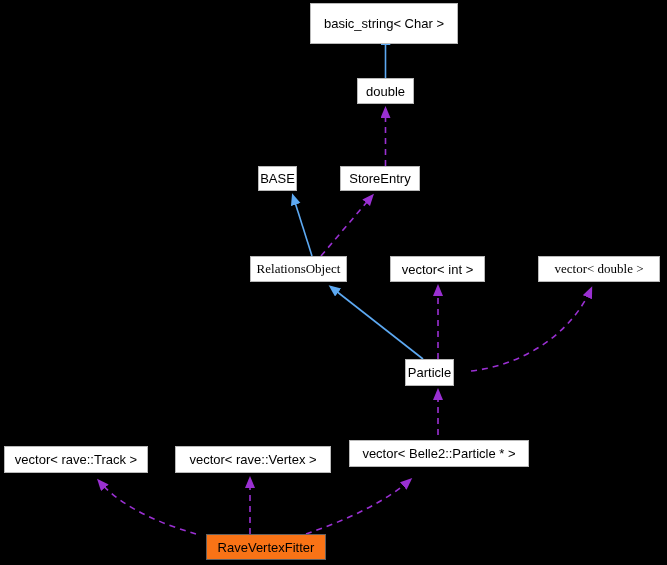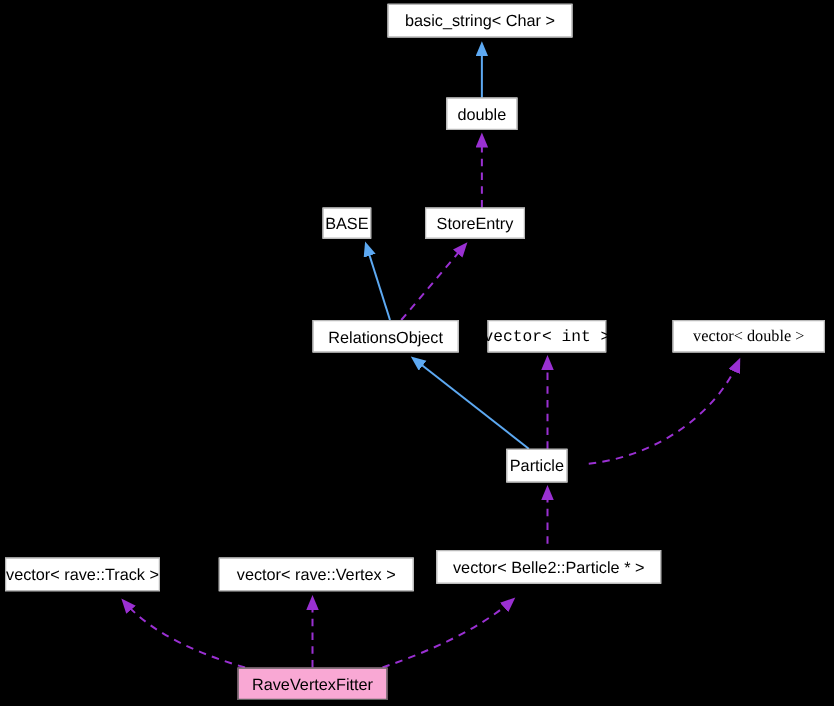--- a/index.html
+++ b/index.html
@@ -29,22 +29,23 @@
     border: 1.5px solid #b9b9b9;
     color: #000000;
     font-size: 13px;
     display: flex;
     align-items: center;
     justify-content: center;
     white-space: nowrap;
     cursor: pointer;
   }
   .node.highlight {
-    background: #f9a8d4;
+    background: #f97316;
     border-color: #606060;
+    margin-left: 16px;
   }
   path.edge-inheritance {
     fill: none;
     stroke-width: 1.6px;
   }
   path.edge-usage {
     fill: none;
     stroke-width: 1.6px;
     stroke-dasharray: 6 5;
   }
@@ -70,45 +71,45 @@
         <path d="M 423 359 L 331 287" class="edge-inheritance" stroke="#5da9f2" marker-end="url(#arrow-inheritance)"></path>
         <path d="M 438 359 L 438 287" class="edge-usage" stroke="#9a30d2" marker-end="url(#arrow-usage)"></path>
         <path d="M 471 371 C 525 365, 572 332, 591 289" class="edge-usage" stroke="#9a30d2" marker-end="url(#arrow-usage)"></path>
         <path d="M 438 446 L 438 391" class="edge-usage" stroke="#9a30d2" marker-end="url(#arrow-usage)"></path>
         <path d="M 196 534 C 162 524, 122 508, 99 481" class="edge-usage" stroke="#9a30d2" marker-end="url(#arrow-usage)"></path>
         <path d="M 250 534 L 250 479" class="edge-usage" stroke="#9a30d2" marker-end="url(#arrow-usage)"></path>
         <path d="M 306 534 C 344 521, 384 503, 410 480" class="edge-usage" stroke="#9a30d2" marker-end="url(#arrow-usage)"></path>
       </g>
   </svg>
   <div id="nodes">
-      <div class="node" style="left: 310px; top: 3px; width: 148px; height: 27px;">
+      <div class="node" style="left: 310px; top: 3px; width: 148px; height: 41px;">
         <span>basic_string&lt; Char &gt;</span>
       </div>
       <div class="node" style="left: 357px; top: 78px; width: 57px; height: 26px;">
         <span>double</span>
       </div>
       <div class="node" style="left: 258px; top: 166px; width: 39px; height: 25px;">
         <span>BASE</span>
       </div>
       <div class="node" style="left: 340px; top: 166px; width: 80px; height: 25px;">
         <span>StoreEntry</span>
       </div>
-      <div class="node" style="left: 250px; top: 256px; width: 117px; height: 26px;">
+      <div class="node" style="left: 250px; top: 256px; width: 97px; height: 26px; font-family: Liberation Serif, serif;">
         <span>RelationsObject</span>
       </div>
-      <div class="node" style="left: 390px; top: 256px; width: 95px; height: 26px; font-family: Liberation Mono, monospace;">
+      <div class="node" style="left: 390px; top: 256px; width: 95px; height: 26px;">
         <span>vector&lt; int &gt;</span>
       </div>
       <div class="node" style="left: 538px; top: 256px; width: 122px; height: 26px; font-family: Liberation Serif, serif;">
         <span>vector&lt; double &gt;</span>
       </div>
       <div class="node" style="left: 405px; top: 359px; width: 49px; height: 27px;">
         <span>Particle</span>
       </div>
-      <div class="node" style="left: 4px; top: 446px; width: 124px; height: 27px;">
+      <div class="node" style="left: 4px; top: 446px; width: 144px; height: 27px;">
         <span>vector&lt; rave::Track &gt;</span>
       </div>
       <div class="node" style="left: 175px; top: 446px; width: 156px; height: 27px;">
         <span>vector&lt; rave::Vertex &gt;</span>
       </div>
       <div class="node" style="left: 349px; top: 440px; width: 180px; height: 27px;">
         <span>vector&lt; Belle2::Particle * &gt;</span>
       </div>
       <div class="node highlight" style="left: 190px; top: 534px; width: 120px; height: 26px;">
         <span>RaveVertexFitter</span>

